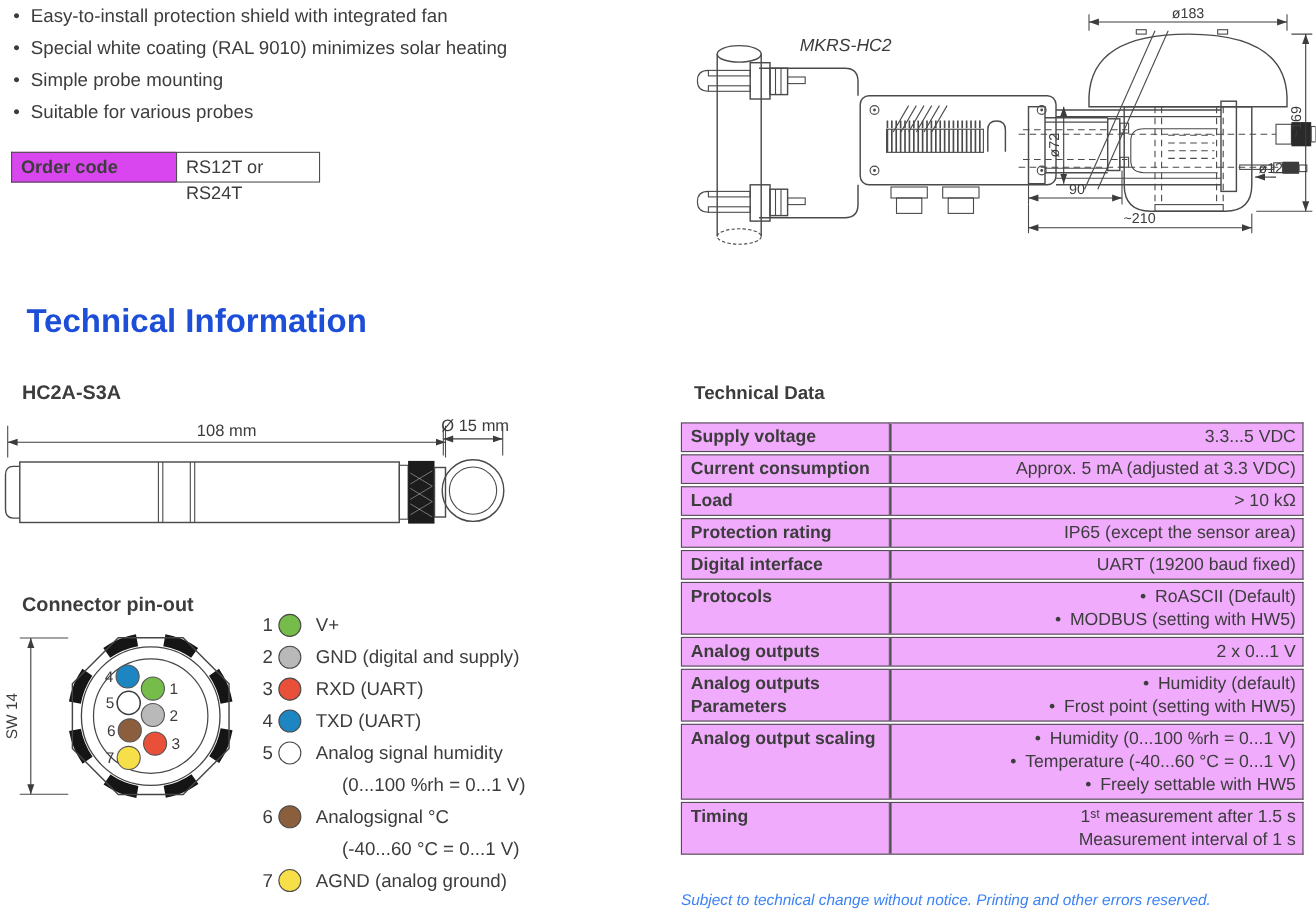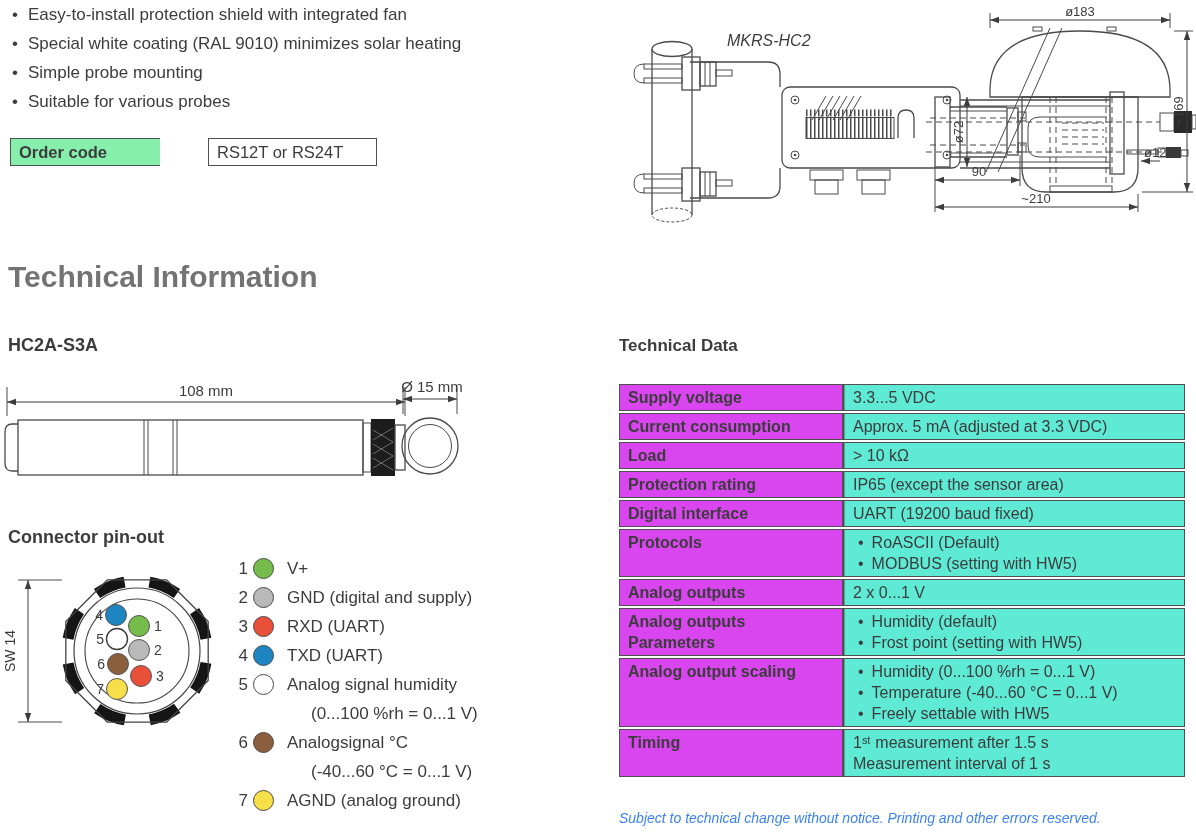--- a/index.html
+++ b/index.html
@@ -6,38 +6,38 @@
   body{width:1196px;height:838px;position:relative;overflow:hidden;
        font-family:"Liberation Sans",sans-serif;color:#3c3c3c;}
   .abs{position:absolute;}
   
   .features{left:8px;top:0;width:560px;list-style:none;margin:0;padding:0;font-size:17px;}
   .features li{line-height:29px;padding-left:20px;position:relative;}
   .features li::before{content:"•";position:absolute;left:4px;}
   
   .order{left:10px;top:138px;display:flex;font-size:16.5px;}
   .order .oc{box-sizing:border-box;height:28px;line-height:24px;border:1.5px solid #4f4f4f;padding:1px 8px;}
-  .order .oc.k{width:150px;background:#86efac;font-weight:bold;border-right:none;}
-  .order .oc.v{width:169px;background:#fff;margin-left:48px;}
-  
-  .h-red{left:8px;top:260px;font-size:30px;font-weight:bold;color:#737373;margin:0;}
-  .h-sub{font-size:18px;font-weight:bold;margin:0;}
+  .order .oc.k{width:150px;background:#d946ef;font-weight:bold;border-right:none;}
+  .order .oc.v{width:131px;background:#fff;}
+  
+  .h-red{left:8px;top:260px;font-size:30px;font-weight:bold;color:#1d4ed8;margin:16px;}
+  .h-sub{font-size:18px;font-weight:bold;margin:12px;}
   
   .pin-legend{left:236px;top:554px;width:300px;font-size:17px;}
   .pin-row{display:flex;align-items:center;height:29px;}
   .pin-row .pn{width:12px;text-align:right;margin-right:5px;flex:none;}
   .pin-row .pd{width:21px;height:21px;border-radius:50%;border:1.5px solid #4a4a4a;box-sizing:border-box;margin-right:13px;flex:none;}
   .pin-sub{height:29px;line-height:29px;margin-left:75px;}
   
   .ttable{left:619px;top:384px;width:566px;font-size:16px;}
   .trow{display:flex;margin-bottom:2px;}
-  .trow .tl{box-sizing:border-box;width:224px;background:#d946ef;border:1.5px solid #4f4f4f;border-right:1.5px solid #4f4f4f;
+  .trow .tl{box-sizing:border-box;width:190px;background:#f0abfc;border:1.5px solid #4f4f4f;border-right:1.5px solid #4f4f4f;
             font-weight:bold;padding:2px 6px 2px 8px;line-height:21px;flex:none;}
-  .trow .tv{box-sizing:border-box;flex:1;background:#5eead4;border:1.5px solid #4f4f4f;border-left:none;
-            padding:2px 6px 2px 10px;line-height:21px;position:relative;}
+  .trow .tv{box-sizing:border-box;flex:1;background:#f0abfc;border:1.5px solid #4f4f4f;border-left:none;
+            padding:2px 6px 2px 10px;line-height:21px;position:relative;text-align:right;}
   .trow .tv{box-shadow:inset 1.5px 0 0 #4f4f4f;}
   .line.bullet{padding-left:18px;text-indent:-13px;}
   .line.bullet::before{content:"•";margin-right:8px;}
   .footnote{left:619px;top:810px;width:560px;font-size:14px;font-style:italic;color:#3b82f6;}
   
   svg{display:block;}
   svg text{font-family:"Liberation Sans",sans-serif;fill:#3c3c3c;}
   .draw{stroke:#4a4a4a;stroke-width:1.3;fill:none;}
   .dim{stroke:#3c3c3c;stroke-width:1;fill:none;}
   .thin{stroke:#4a4a4a;stroke-width:1;fill:none;}

